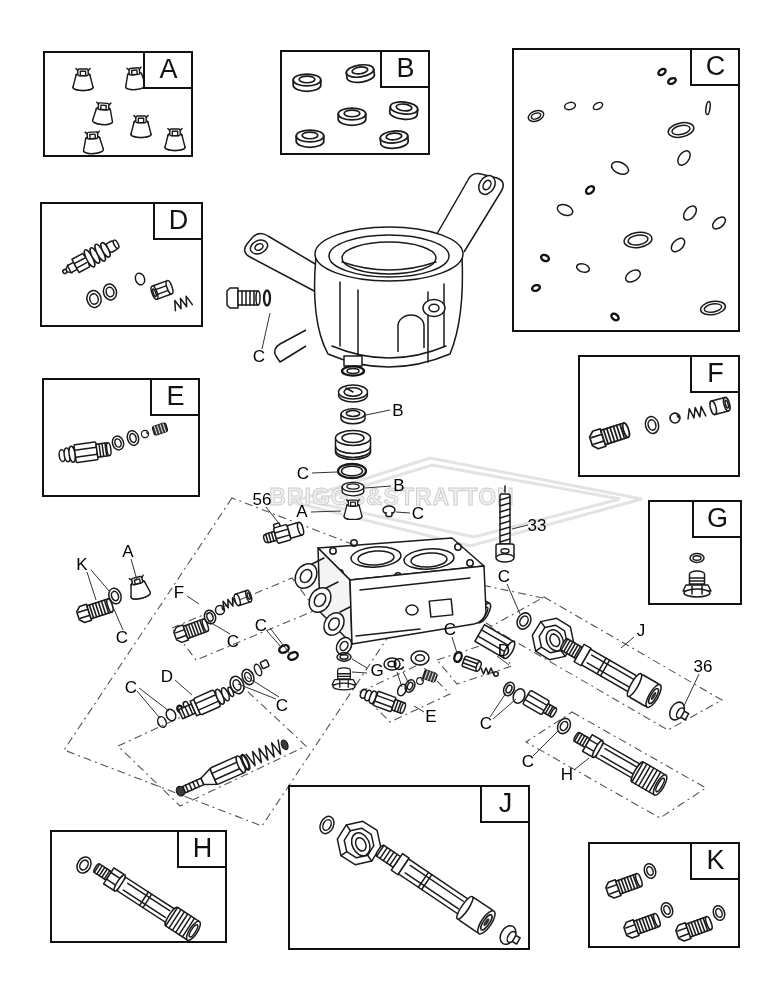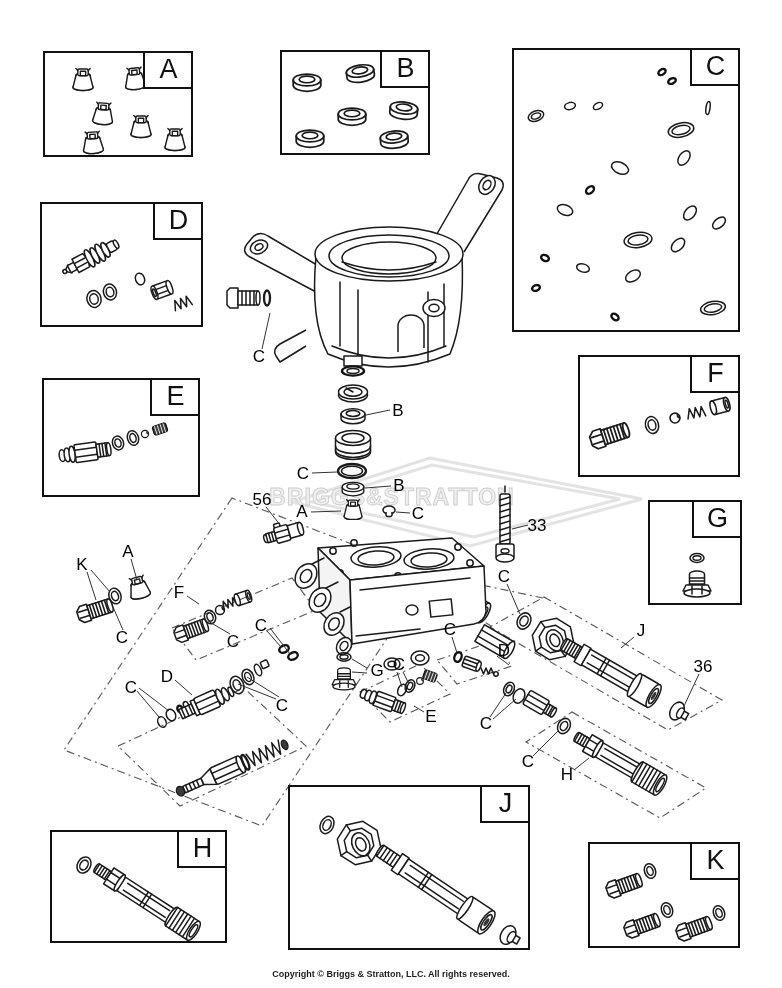--- a/index.html
+++ b/index.html
@@ -713,15 +713,14 @@
     <g transform="rotate(-20 129 69)">
           <ellipse class="ln" cx="129" cy="69" rx="5.5" ry="7.5" stroke-width="1.6"></ellipse>
           <ellipse class="ln" cx="129" cy="69" rx="3" ry="4.5" stroke-width="1"></ellipse>
         </g>
   </svg>
   <div class="tab">
         <span>K</span>
       </div>
 </div>
 
-<div class="footer">Copyright © Briggs &amp; Stratton, LLC. All rights reserved.</div>
 
 </div>
 
 </body></html>

